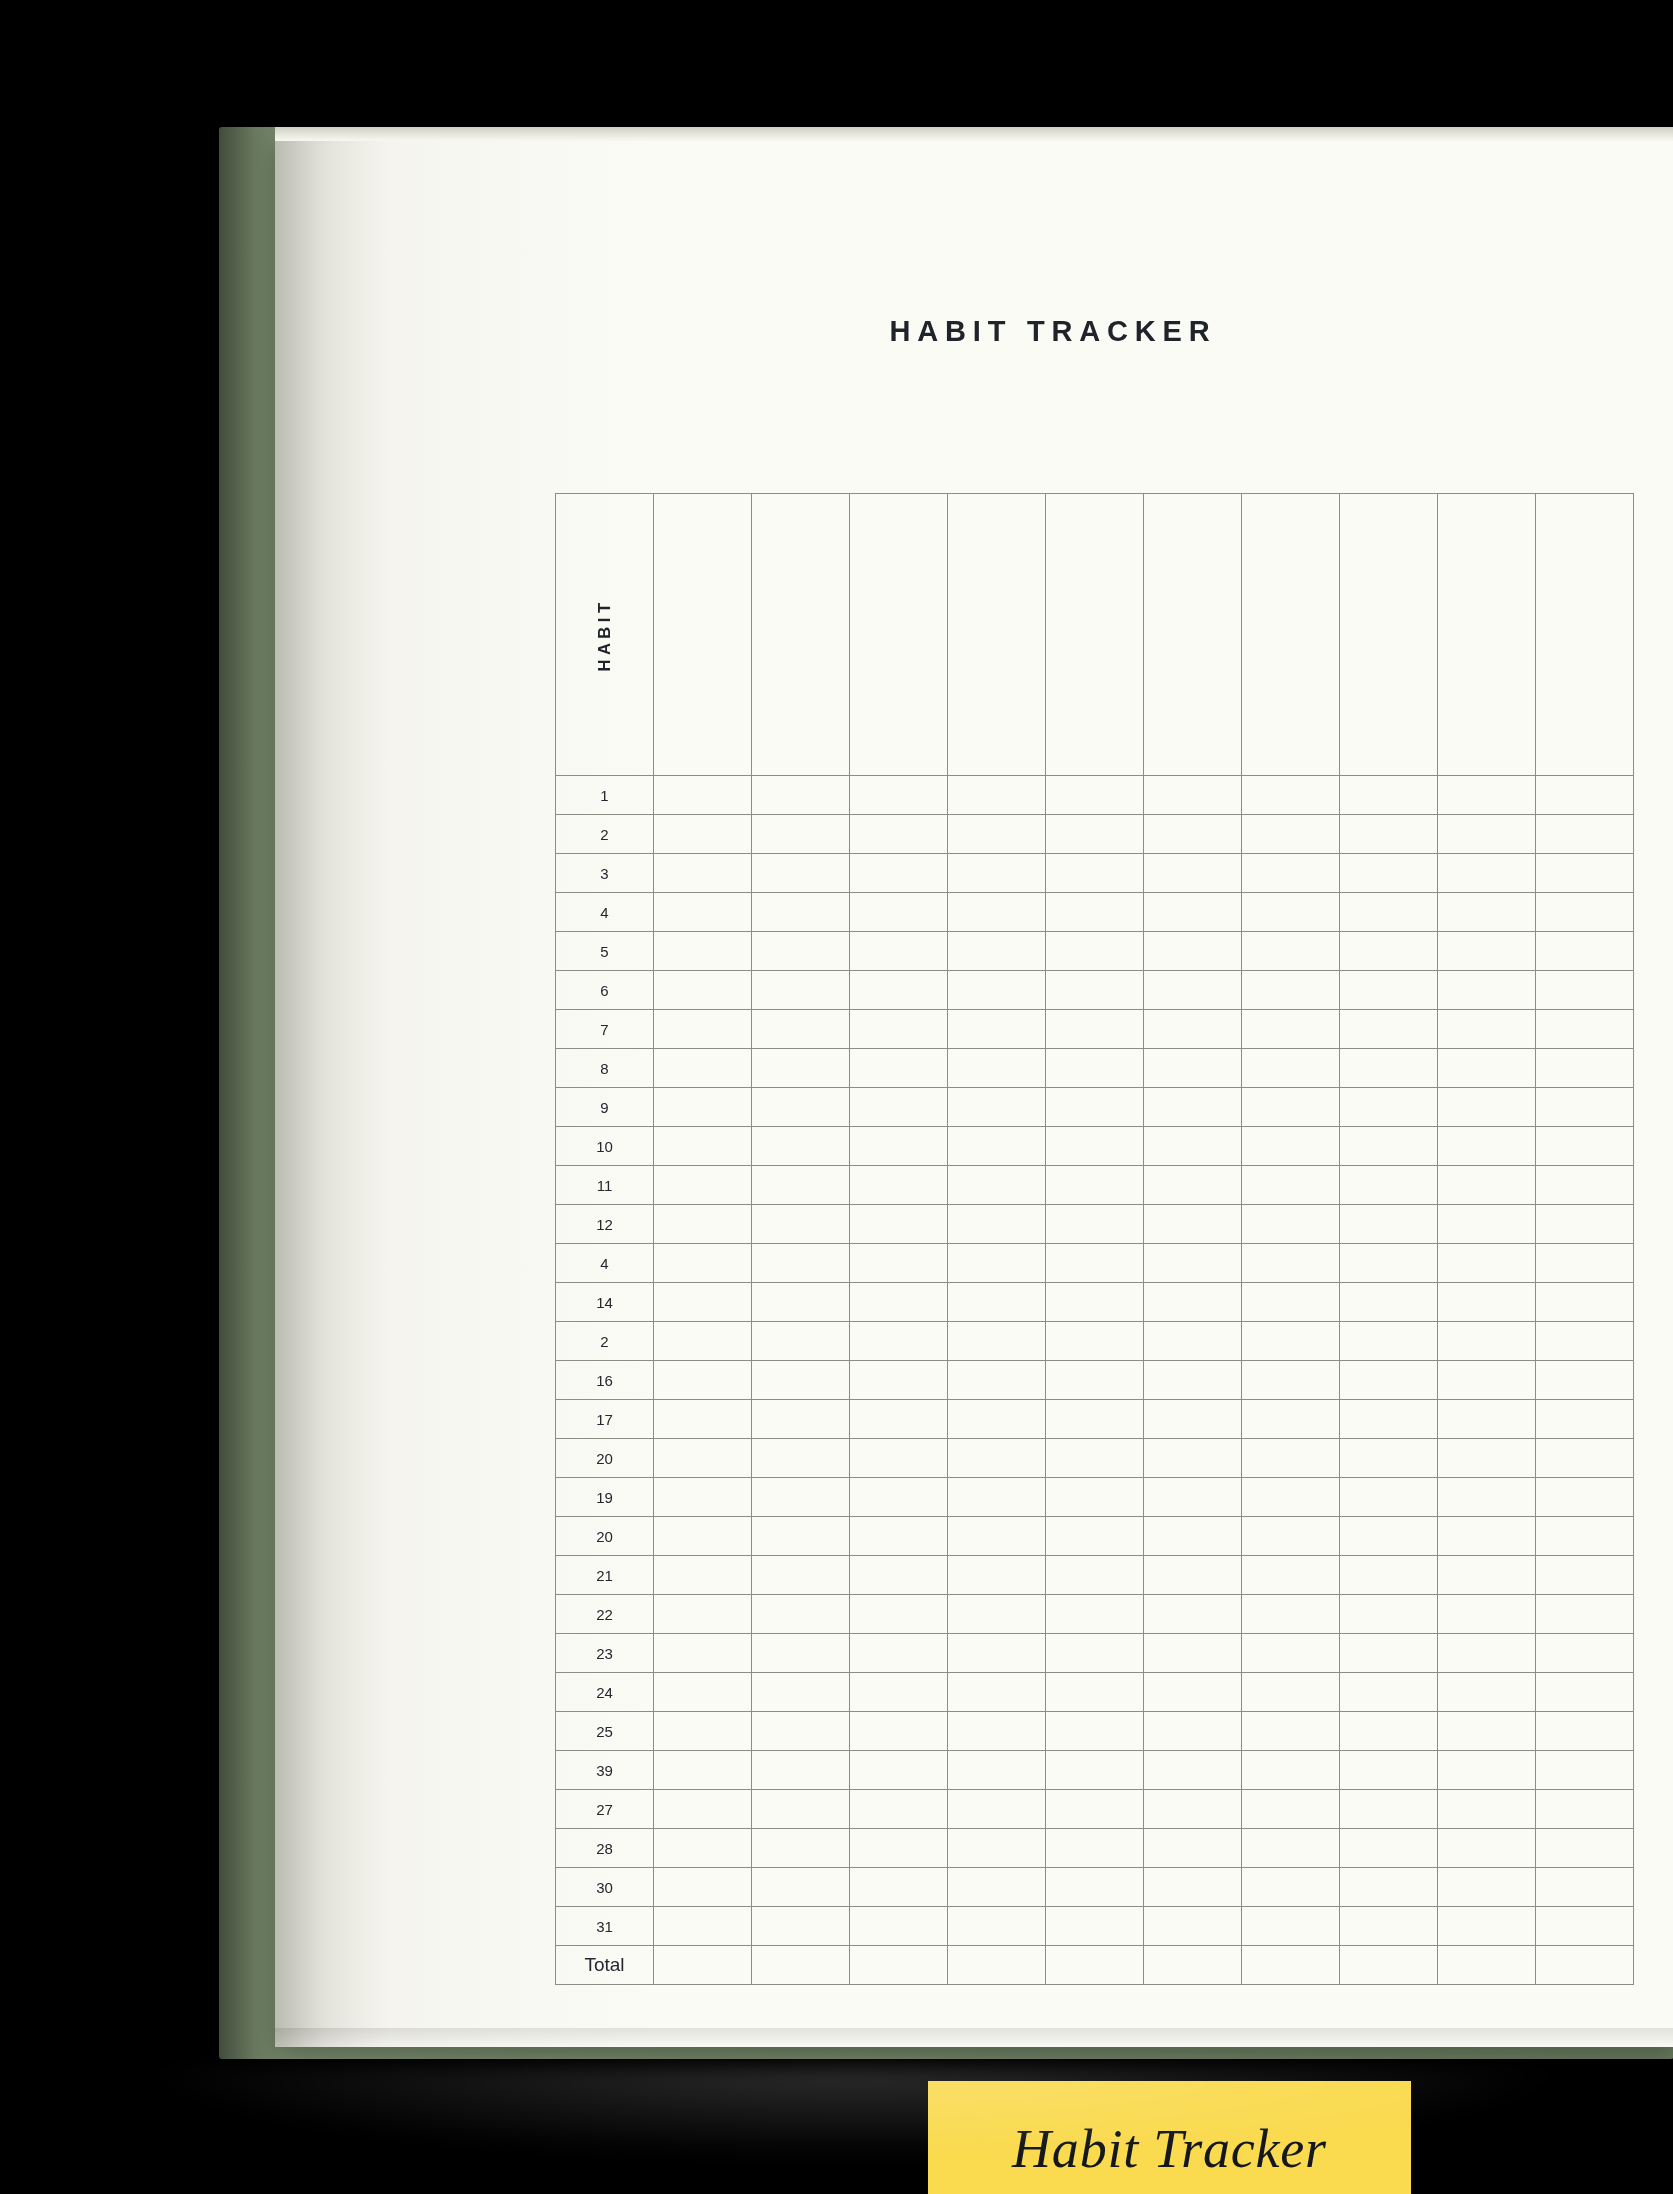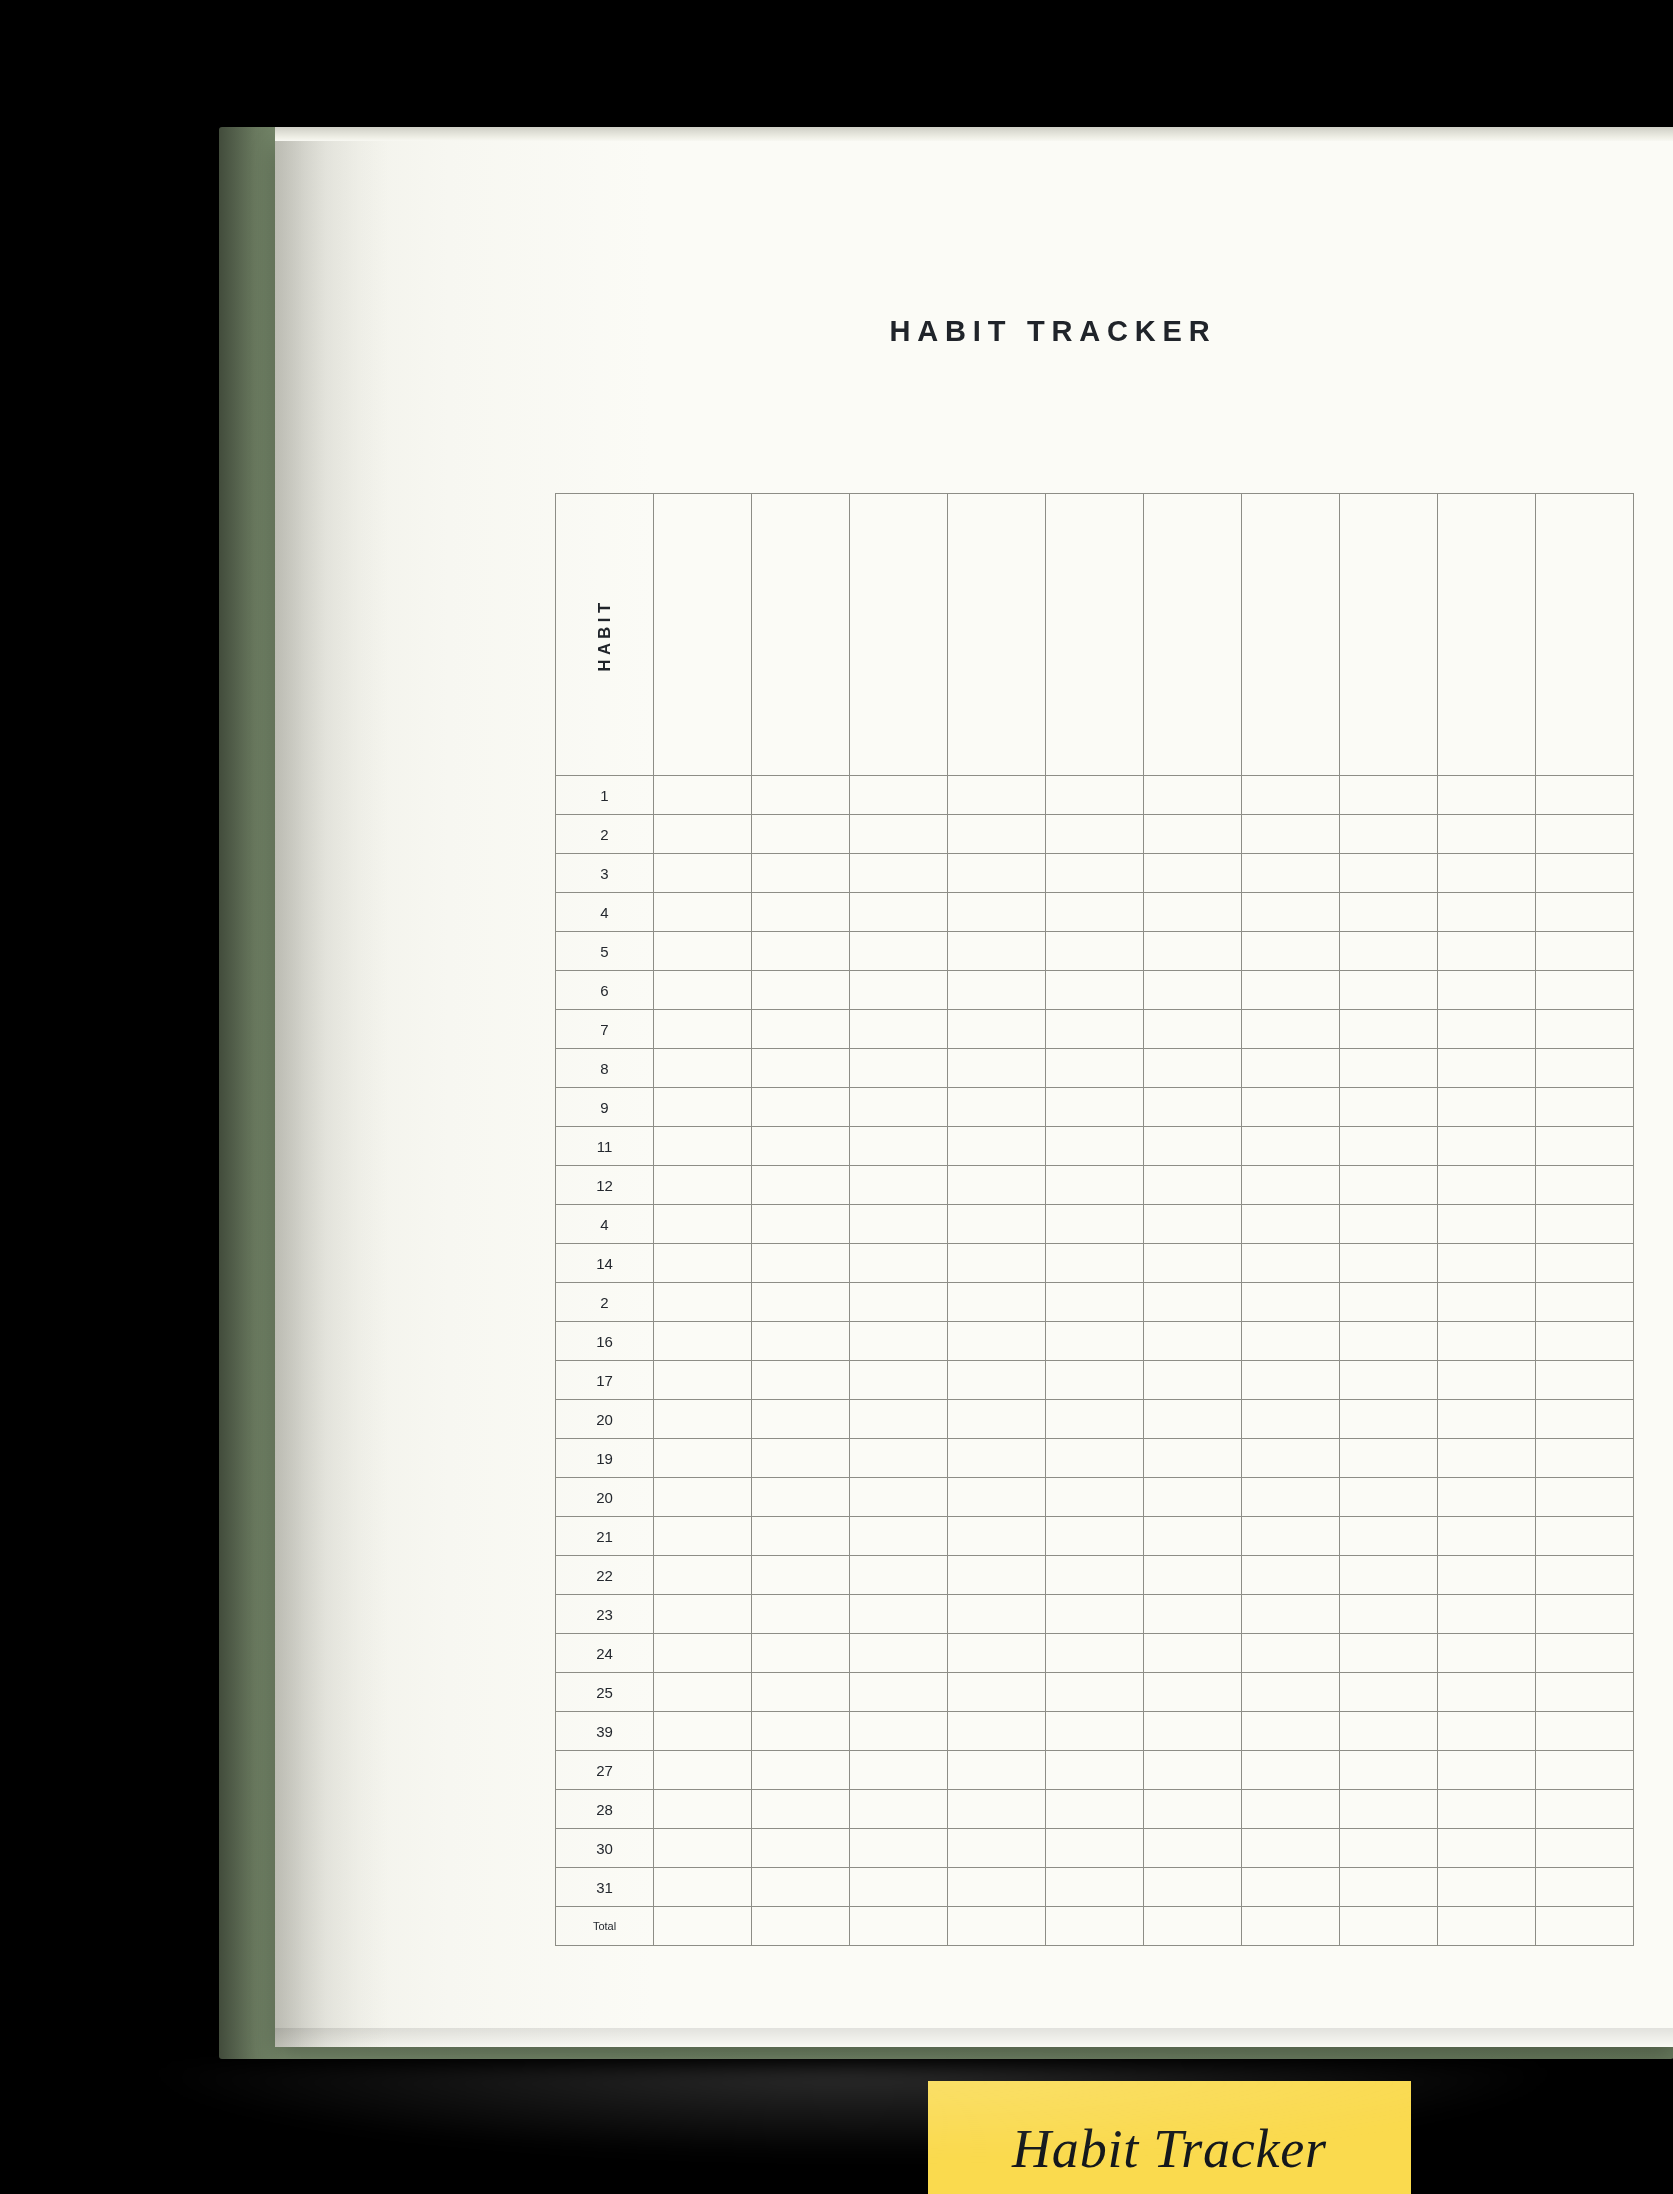--- a/index.html
+++ b/index.html
@@ -125,21 +125,21 @@
     width: 98px;
   }
   .num-cell {
     height: 38px;
     text-align: center;
     font-size: 15px;
     color: #24282e;
     vertical-align: middle;
   }
   .total-cell {
-    font-size: 11px;
+    font-size: 19px;
   }
 
   
   .label-card {
     position: absolute;
     left: 709px;
     top: 1954px;
     width: 483px;
     height: 136px;
     background: #fada4e;
@@ -324,20 +324,33 @@
           <td></td>
           <td></td>
           <td></td>
           <td></td>
           <td></td>
           <td></td>
           <td></td>
           <td></td>
         </tr>
         <tr>
+          <td class="num-cell">10</td>
+          <td></td>
+          <td></td>
+          <td></td>
+          <td></td>
+          <td></td>
+          <td></td>
+          <td></td>
+          <td></td>
+          <td></td>
+          <td></td>
+        </tr>
+        <tr>
           <td class="num-cell">11</td>
           <td></td>
           <td></td>
           <td></td>
           <td></td>
           <td></td>
           <td></td>
           <td></td>
           <td></td>
           <td></td>

